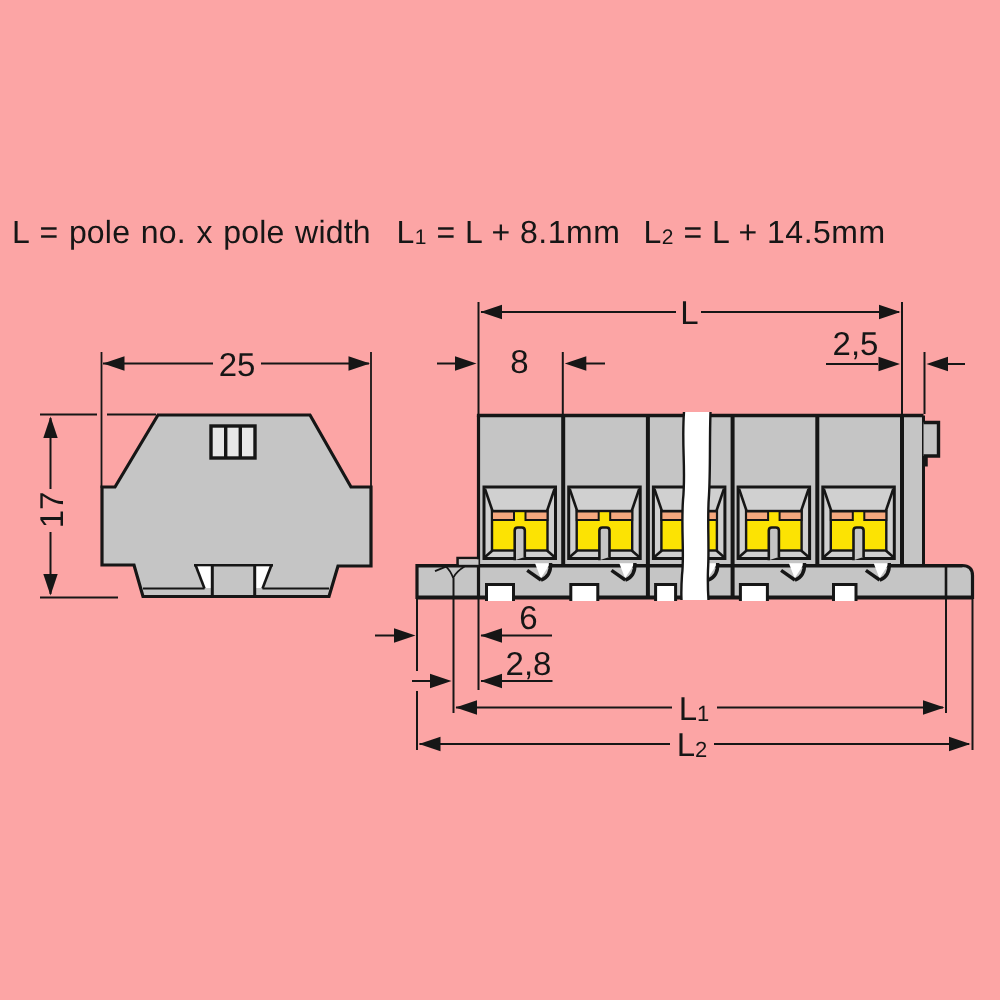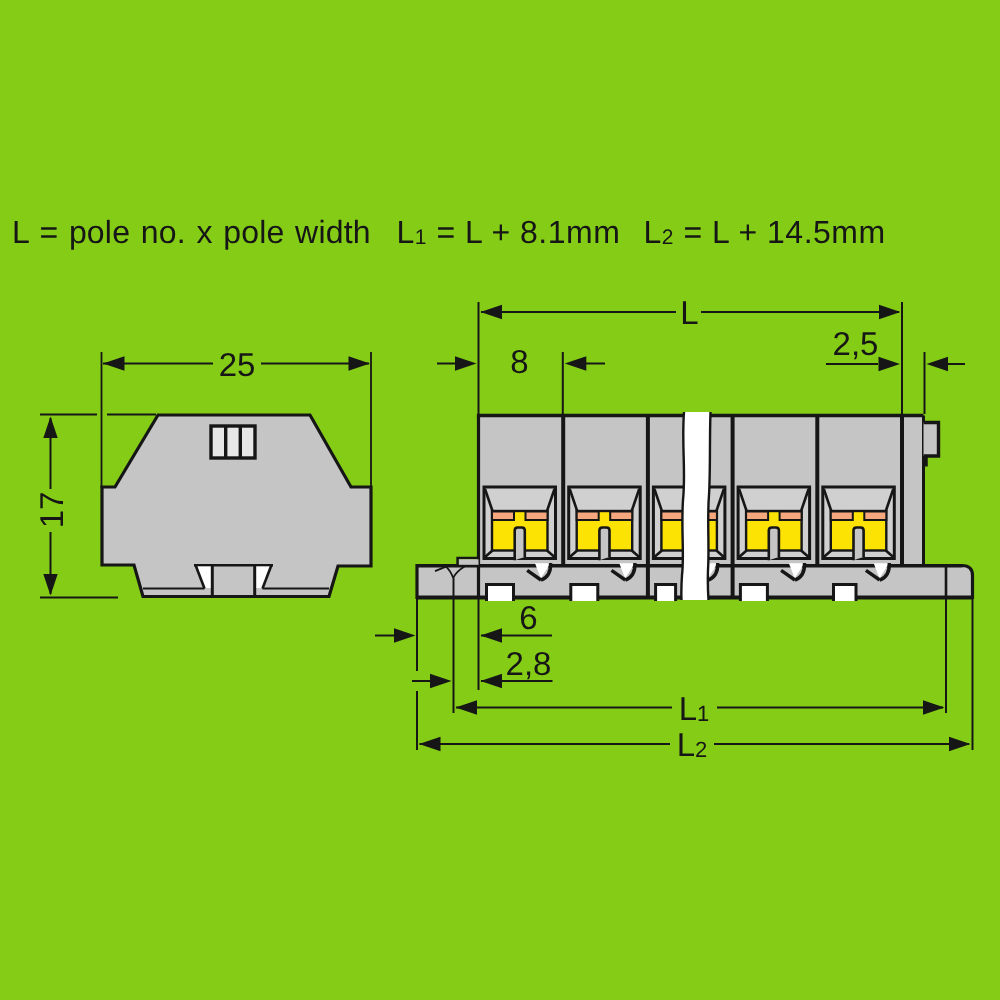--- a/index.html
+++ b/index.html
@@ -1,21 +1,21 @@
 <!DOCTYPE html>
 <html><head>
 <meta charset="utf-8">
 <title>Terminal block dimensions</title>
 <style>
 html,body{margin:0;padding:0;width:1000px;height:1000px;background:#fff;overflow:hidden}
 text{-webkit-font-smoothing:antialiased;text-rendering:geometricPrecision}
 </style>
 </head>
 <body>
-<div style="position:absolute;inset:0;background:#84cc16">
+<div style="position:absolute;inset:0;background:#fca5a5">
 <svg width="1000" height="1000" viewBox="0 0 1000 1000" font-family="'Liberation Sans', sans-serif">
 
 <text x="12" y="242.5" font-size="32" text-anchor="start" fill="#161616" letter-spacing="0.2" word-spacing="1.5">L = pole no. x pole width</text>
 
 <text x="396.5" y="242.5" font-size="32" text-anchor="start" fill="#161616" letter-spacing="0.5">L<tspan font-size="21" dy="1">1</tspan><tspan dy="-1"> = L + 8.1mm</tspan></text>
 
 <text x="643.5" y="242.5" font-size="32" text-anchor="start" fill="#161616" letter-spacing="0.5">L<tspan font-size="21" dy="1">2</tspan><tspan dy="-1"> = L + 14.5mm</tspan></text>
 
 <path d="M158,415 L310,415 L351,487 L371,487 L371,566 L338,566 L329,596.5 L143,596.5 L134,565 L102,565 L102,487 L115,487 Z" fill="#c5c5c5" stroke="#161616" stroke-width="3.2" stroke-linejoin="miter"></path>
 

